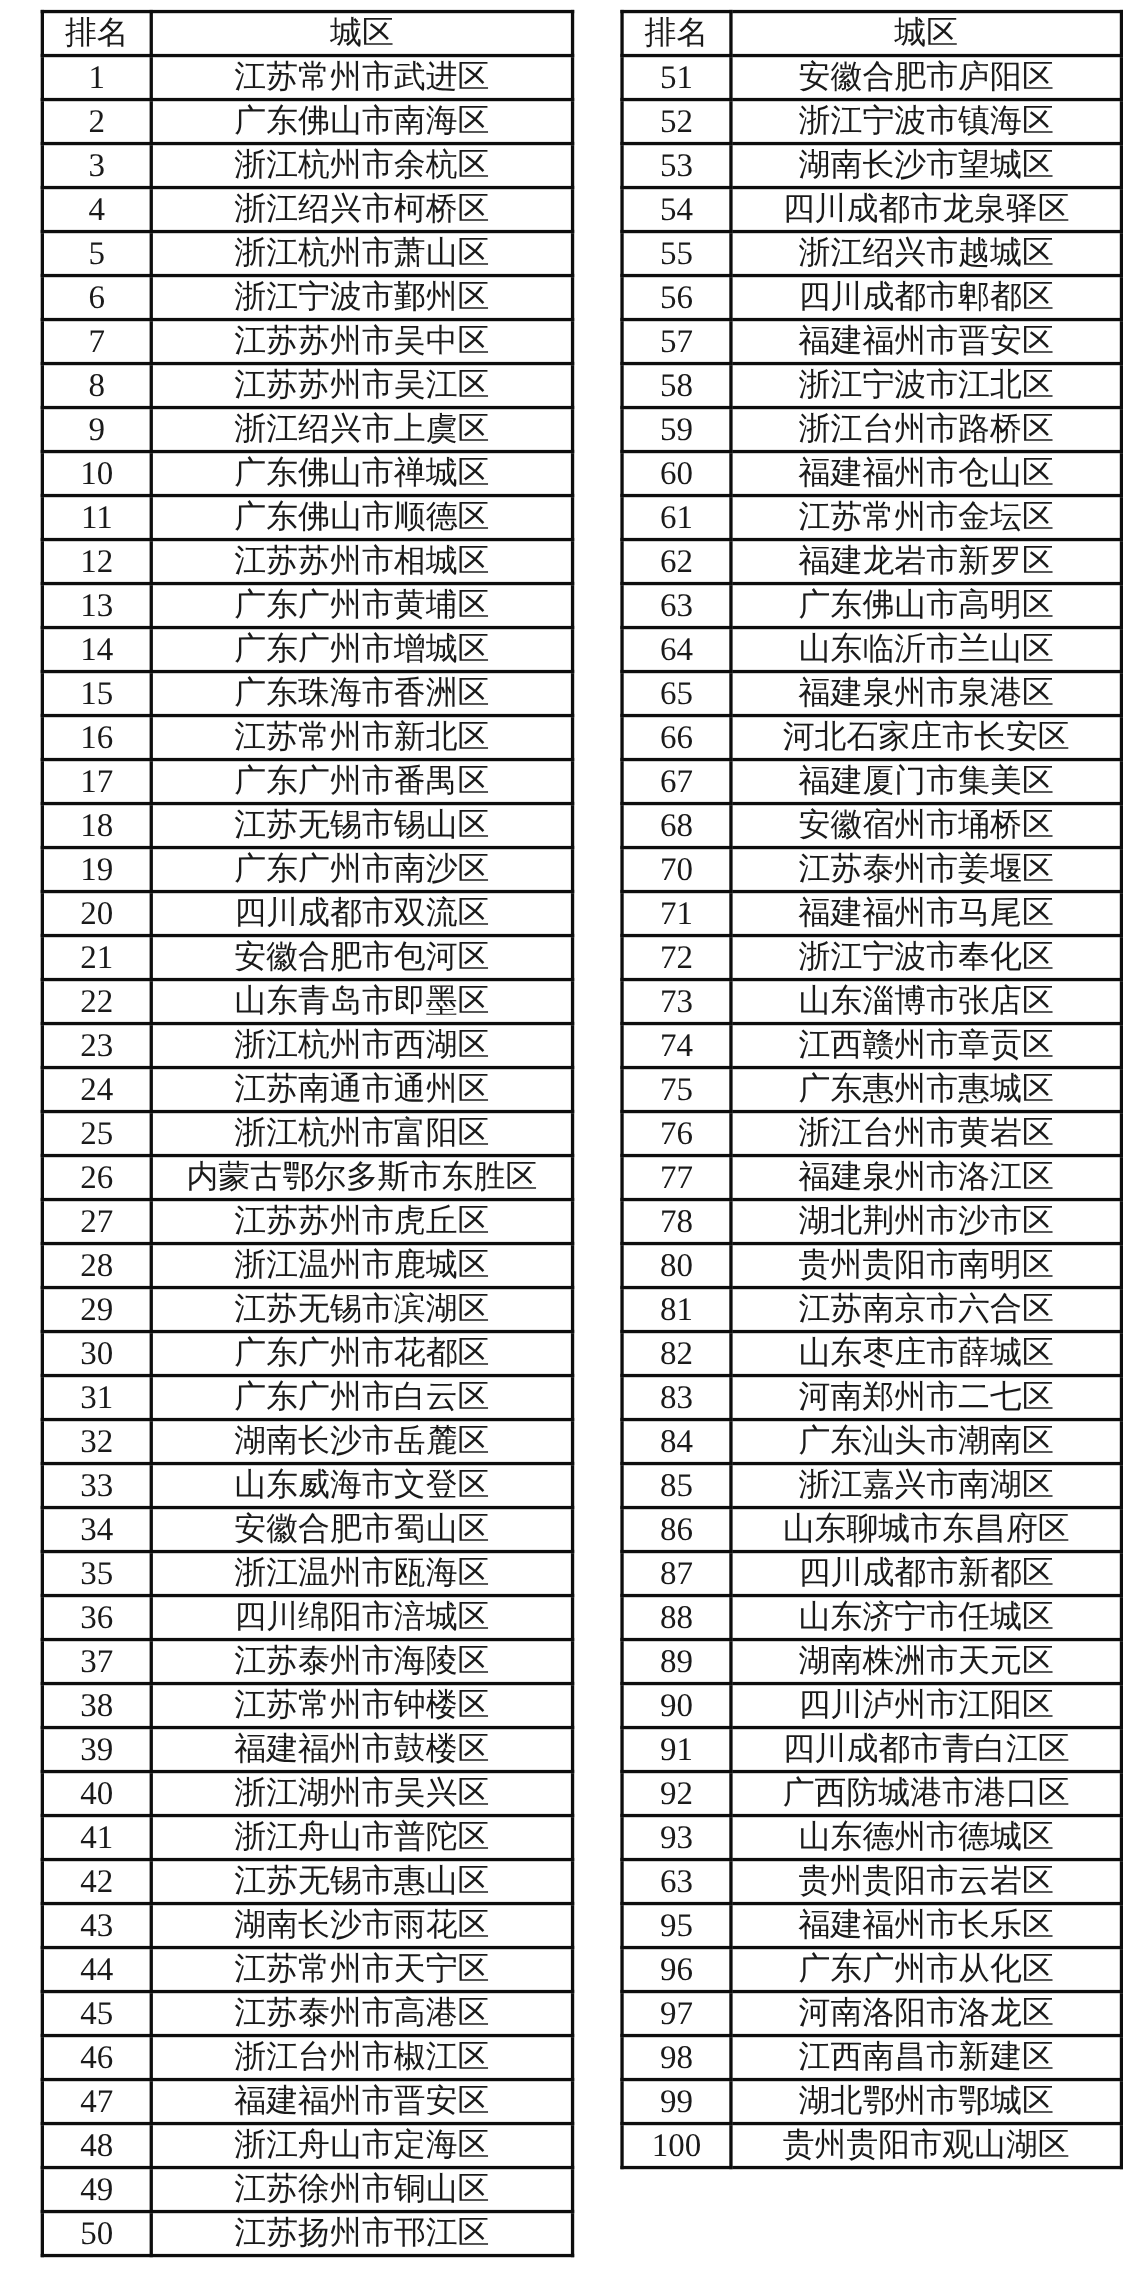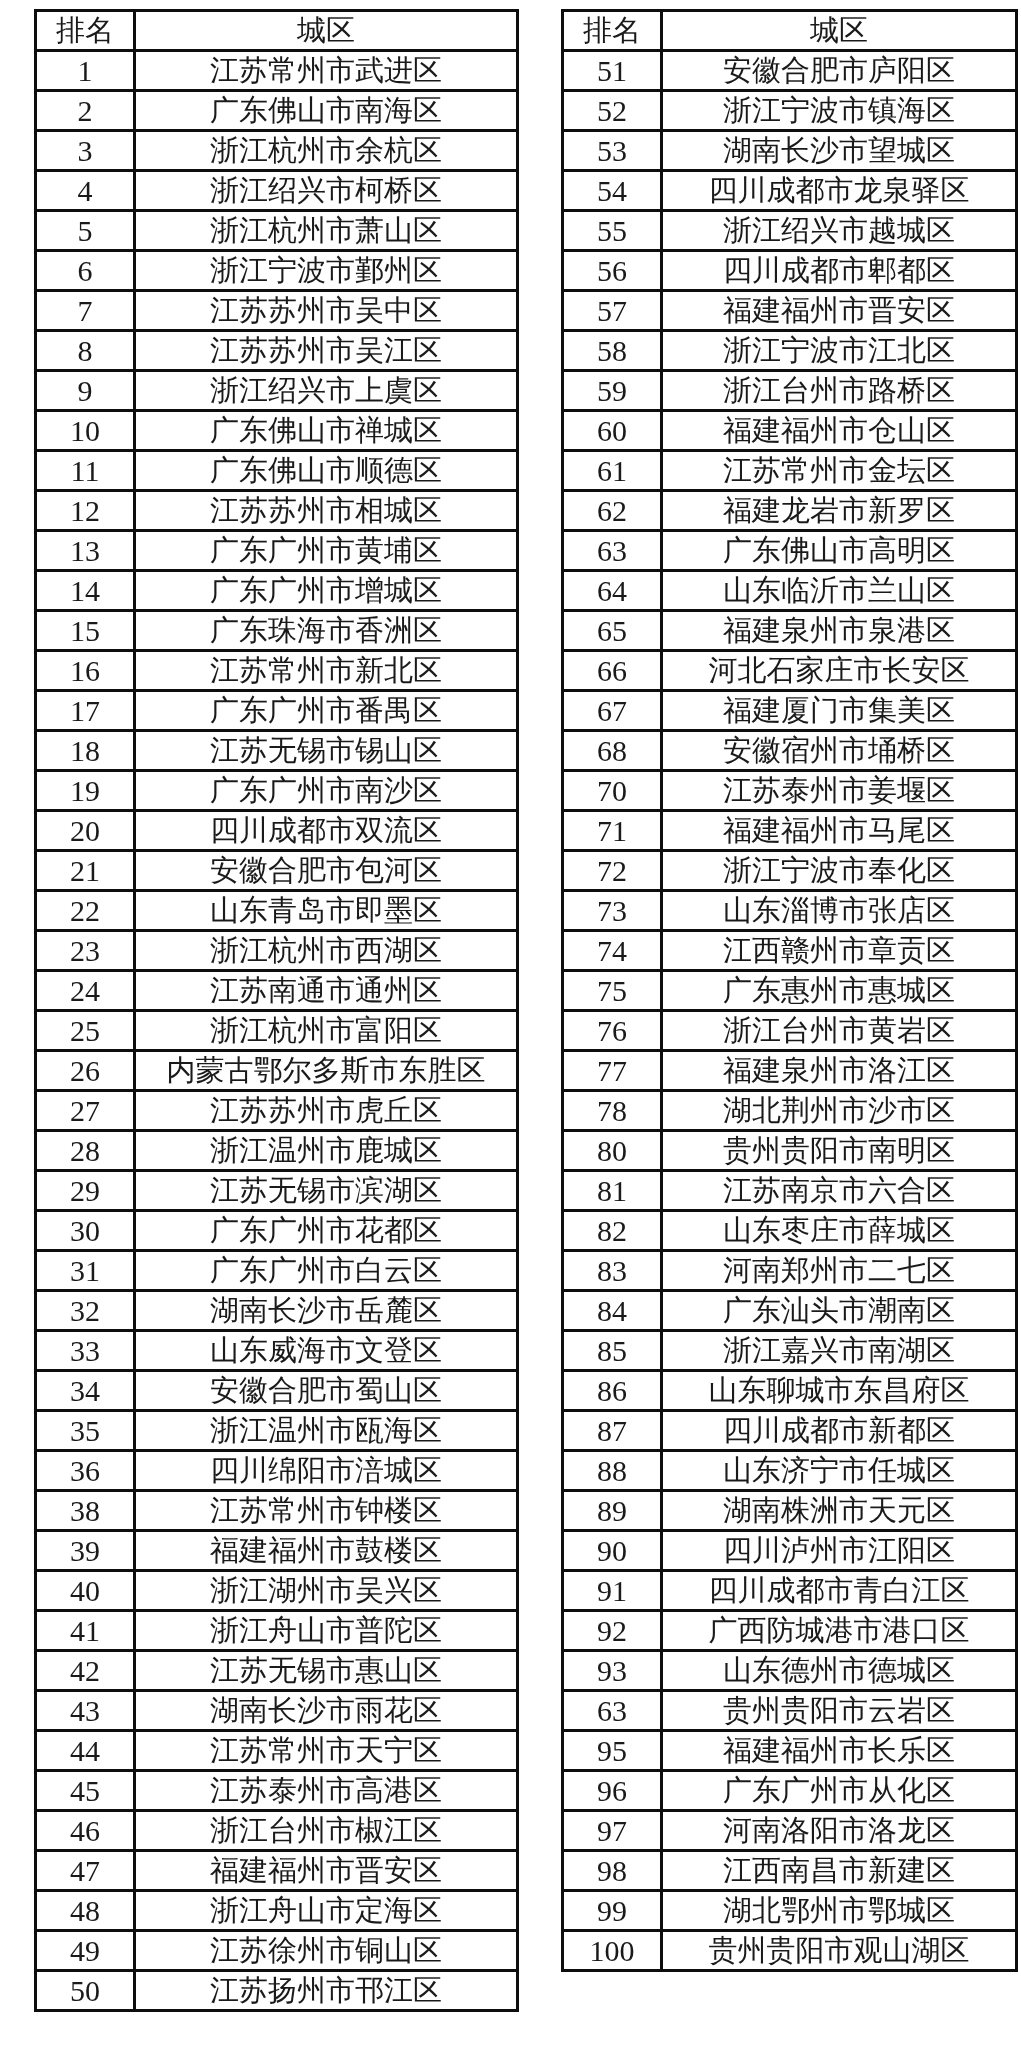--- a/index.html
+++ b/index.html
@@ -9,23 +9,24 @@
   }
   body {
     width: 1021px;
     height: 2072px;
     overflow: hidden;
     font-family: "Liberation Serif", "DejaVu Serif", serif;
   }
   .page {
     display: flex;
     align-items: flex-start;
-    padding: 9px 0 0 34px;
+    padding: 9px 0 0 4px;
     gap: 42px;
     box-sizing: border-box;
+    justify-content: flex-end;
   }
   table.rank-table {
     border-collapse: collapse;
     background: #ffffff;
     table-layout: fixed;
   }
   .rank-table th,
   .rank-table td {
     border: 3px solid #0d0d0d;
     height: 37px;
@@ -196,20 +197,24 @@
         </tr>
         <tr>
           <td class="col-rank">35</td>
           <td class="col-district">浙江温州市瓯海区</td>
         </tr>
         <tr>
           <td class="col-rank">36</td>
           <td class="col-district">四川绵阳市涪城区</td>
         </tr>
         <tr>
+          <td class="col-rank">37</td>
+          <td class="col-district">江苏泰州市海陵区</td>
+        </tr>
+        <tr>
           <td class="col-rank">38</td>
           <td class="col-district">江苏常州市钟楼区</td>
         </tr>
         <tr>
           <td class="col-rank">39</td>
           <td class="col-district">福建福州市鼓楼区</td>
         </tr>
         <tr>
           <td class="col-rank">40</td>
           <td class="col-district">浙江湖州市吴兴区</td>

